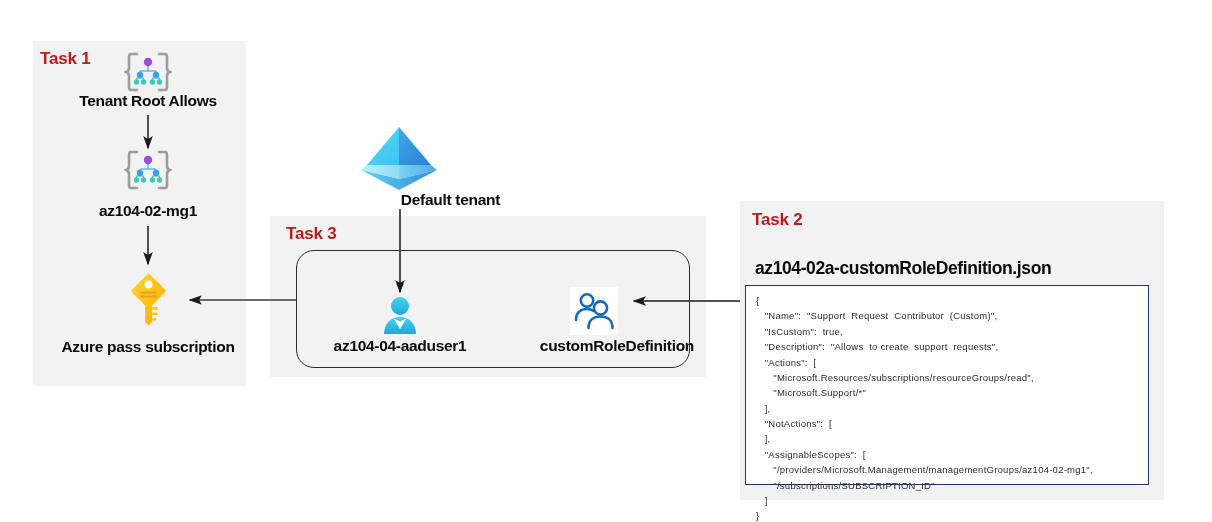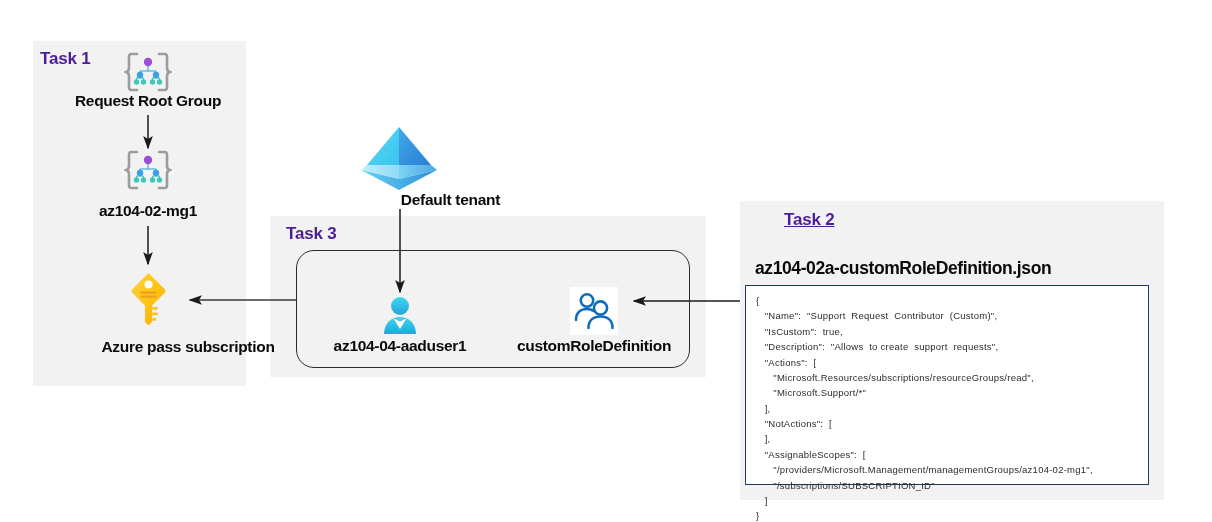--- a/index.html
+++ b/index.html
@@ -19,38 +19,37 @@
   }
   .panel {
     position: absolute;
     background: #f2f2f2;
   }
   .task-label {
     position: absolute;
     font-family: "Liberation Sans", sans-serif;
     font-size: 17px;
     font-weight: bold;
-    color: #4c1d95;
+    color: #b91c1c;
     letter-spacing: -0.2px;
     white-space: nowrap;
   }
   .node-label {
     position: absolute;
     font-family: "Liberation Sans", sans-serif;
     font-size: 15.5px;
     font-weight: bold;
     color: #0a0a0a;
     text-align: center;
     white-space: nowrap;
     letter-spacing: -0.3px;
   }
   .node-label.two-line {
     white-space: normal;
     line-height: 1.25;
-    margin-left: 40px;
   }
   .icon-box {
     position: absolute;
   }
   .svg-layer {
     position: absolute;
     left: 0;
     top: 0;
     width: 1212px;
     height: 522px;
@@ -141,21 +140,21 @@
       <line x1="32" y1="25" x2="32" y2="28" stroke="#3fc8c0" stroke-width="1.2"></line>
       <circle cx="24" cy="12" r="4.2" fill="#9b4fd8"></circle>
       <circle cx="16" cy="25" r="3.2" fill="#3aa0e8"></circle>
       <circle cx="32" cy="25" r="3.2" fill="#3aa0e8"></circle>
       <circle cx="12.5" cy="32" r="2.7" fill="#3fc8b8"></circle>
       <circle cx="19.5" cy="32" r="2.7" fill="#3fc8b8"></circle>
       <circle cx="28.5" cy="32" r="2.7" fill="#3fc8b8"></circle>
       <circle cx="35.5" cy="32" r="2.7" fill="#3fc8b8"></circle>
     </svg>
   </div>
-  <div class="node-label" style="left:40px; top:92px; width:216px;">Request Root Group</div>
+  <div class="node-label" style="left:40px; top:92px; width:216px;">Tenant Root Allows</div>
 
   <div class="icon-box" style="left:124px; top:148px; width:48px; height:44px;">
     <svg width="48" height="44" viewBox="0 0 48 44">
       <path d="M13,4 L7,4 Q5,4 5,7 L5,18 Q5,21 2.5,22 Q5,23 5,26 L5,37 Q5,40 7,40 L13,40" fill="none" stroke="#9c9c9c" stroke-width="2.6" stroke-linecap="round"></path>
       <path d="M35,4 L41,4 Q43,4 43,7 L43,18 Q43,21 45.5,22 Q43,23 43,26 L43,37 Q43,40 41,40 L35,40" fill="none" stroke="#9c9c9c" stroke-width="2.6" stroke-linecap="round"></path>
       <line x1="24" y1="15" x2="24" y2="21" stroke="#50b0e0" stroke-width="1.3"></line>
       <line x1="16" y1="21" x2="32" y2="21" stroke="#50b0e0" stroke-width="1.3"></line>
       <line x1="16" y1="21" x2="16" y2="25" stroke="#50b0e0" stroke-width="1.3"></line>
       <line x1="32" y1="21" x2="32" y2="25" stroke="#50b0e0" stroke-width="1.3"></line>
       <line x1="12.5" y1="28" x2="19.5" y2="28" stroke="#3fc8c0" stroke-width="1.2"></line>
@@ -251,23 +250,23 @@
 
   <div class="white-tile" style="left:570px; top:287px; width:48px; height:48px;"></div>
   <div class="icon-box" style="left:572px; top:289px; width:44px; height:44px;">
     <svg width="44" height="44" viewBox="0 0 44 44">
       <circle cx="15" cy="11.5" r="6.2" fill="none" stroke="#0f6cbd" stroke-width="2.6"></circle>
       <path d="M4,31 C4,23.5 8.8,20 15,20 C17.6,20 19.9,20.7 21.6,22" fill="none" stroke="#0f6cbd" stroke-width="2.6" stroke-linecap="round"></path>
       <circle cx="28.5" cy="19" r="6.6" fill="none" stroke="#0f6cbd" stroke-width="2.6"></circle>
       <path d="M16.5,39 C16.5,31 21.8,27.5 28.5,27.5 C35.2,27.5 40.5,31 40.5,39" fill="none" stroke="#0f6cbd" stroke-width="2.6" stroke-linecap="round"></path>
     </svg>
   </div>
-  <div class="node-label" style="left:494px; top:337px; width:200px;">customRoleDefinition</div>
-
-  <div class="task-label" style="left:784px; top:210px;text-decoration:underline;">Task 2</div>
+  <div class="node-label" style="left:494px; top:337px; width:200px;text-align:right;">customRoleDefinition</div>
+
+  <div class="task-label" style="left:752px; top:210px;">Task 2</div>
 
   <div class="filename" style="left:755px; top:258px;">az104-02a-customRoleDefinition.json</div>
 
   <div class="json-box" style="left:745px; top:285px; width:404px; height:200px;">
     <div class="json-text">{
    "Name":  "Support  Request  Contributor  (Custom)",
    "IsCustom":  true,
    "Description":  "Allows  to create  support  requests",
    "Actions":  [
       "Microsoft.Resources/subscriptions/resourceGroups/read",

